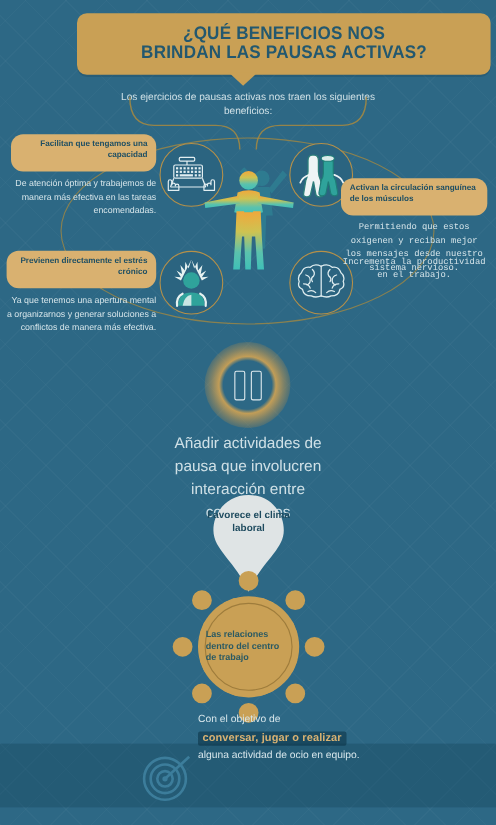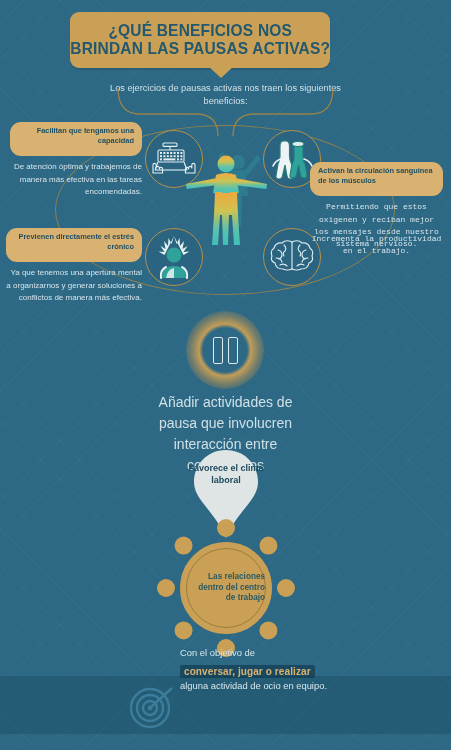--- a/index.html
+++ b/index.html
@@ -16,21 +16,21 @@
     width:451px; height:750px;
     background-color:#2d6885;
     background-image:
       repeating-linear-gradient(45deg, rgba(255,255,255,.022) 0 1px, transparent 1px 26px),
       repeating-linear-gradient(-45deg, rgba(255,255,255,.022) 0 1px, transparent 1px 26px);
   }
   .abs{ position:absolute; }
 
   
   #title-banner{
-    left:70px; top:12px; width:260px; height:56px;
+    left:70px; top:12px; width:376px; height:56px;
     background:#c9a055; border-radius:9px;
     display:flex; align-items:center; justify-content:center;
     box-shadow:0 2px 0 rgba(0,0,0,.10);
   }
   #title-banner .tbox{ text-align:center; line-height:1.08; padding:0 10px;}
   #title-banner .tline{
     color:#23586f; font-weight:bold; font-size:16.5px;
     letter-spacing:.2px; white-space:nowrap;
     font-stretch:condensed; transform:scaleX(.94); transform-origin:center;
   }
@@ -117,21 +117,21 @@
 
   
   #people{ left:150px; top:512px; width:152px; height:152px; }
   #people-core{
     left:186px; top:548px; width:80px; height:80px;
     border-radius:50%; background:#c9a055; border:1.2px solid #9e7c3c;
     display:flex; align-items:center; justify-content:center;
   }
   #people-core .ptxt{
     color:#2b5a63; font-weight:bold; font-size:8.2px;
-    line-height:1.32; text-align:right;
+    line-height:1.32; text-align:left;
   }
 
   
   #footer-band{
     left:0; top:676px; width:451px; height:58px;
     background:rgba(16,62,82,.30);
   }
   #footer-icon{ left:128px; top:684px; width:48px; height:48px; }
   #footer-txt{ left:180px; top:646px; width:210px; }
   .f-line{ color:#d7e6eb; font-size:9.4px; line-height:1.55; }

